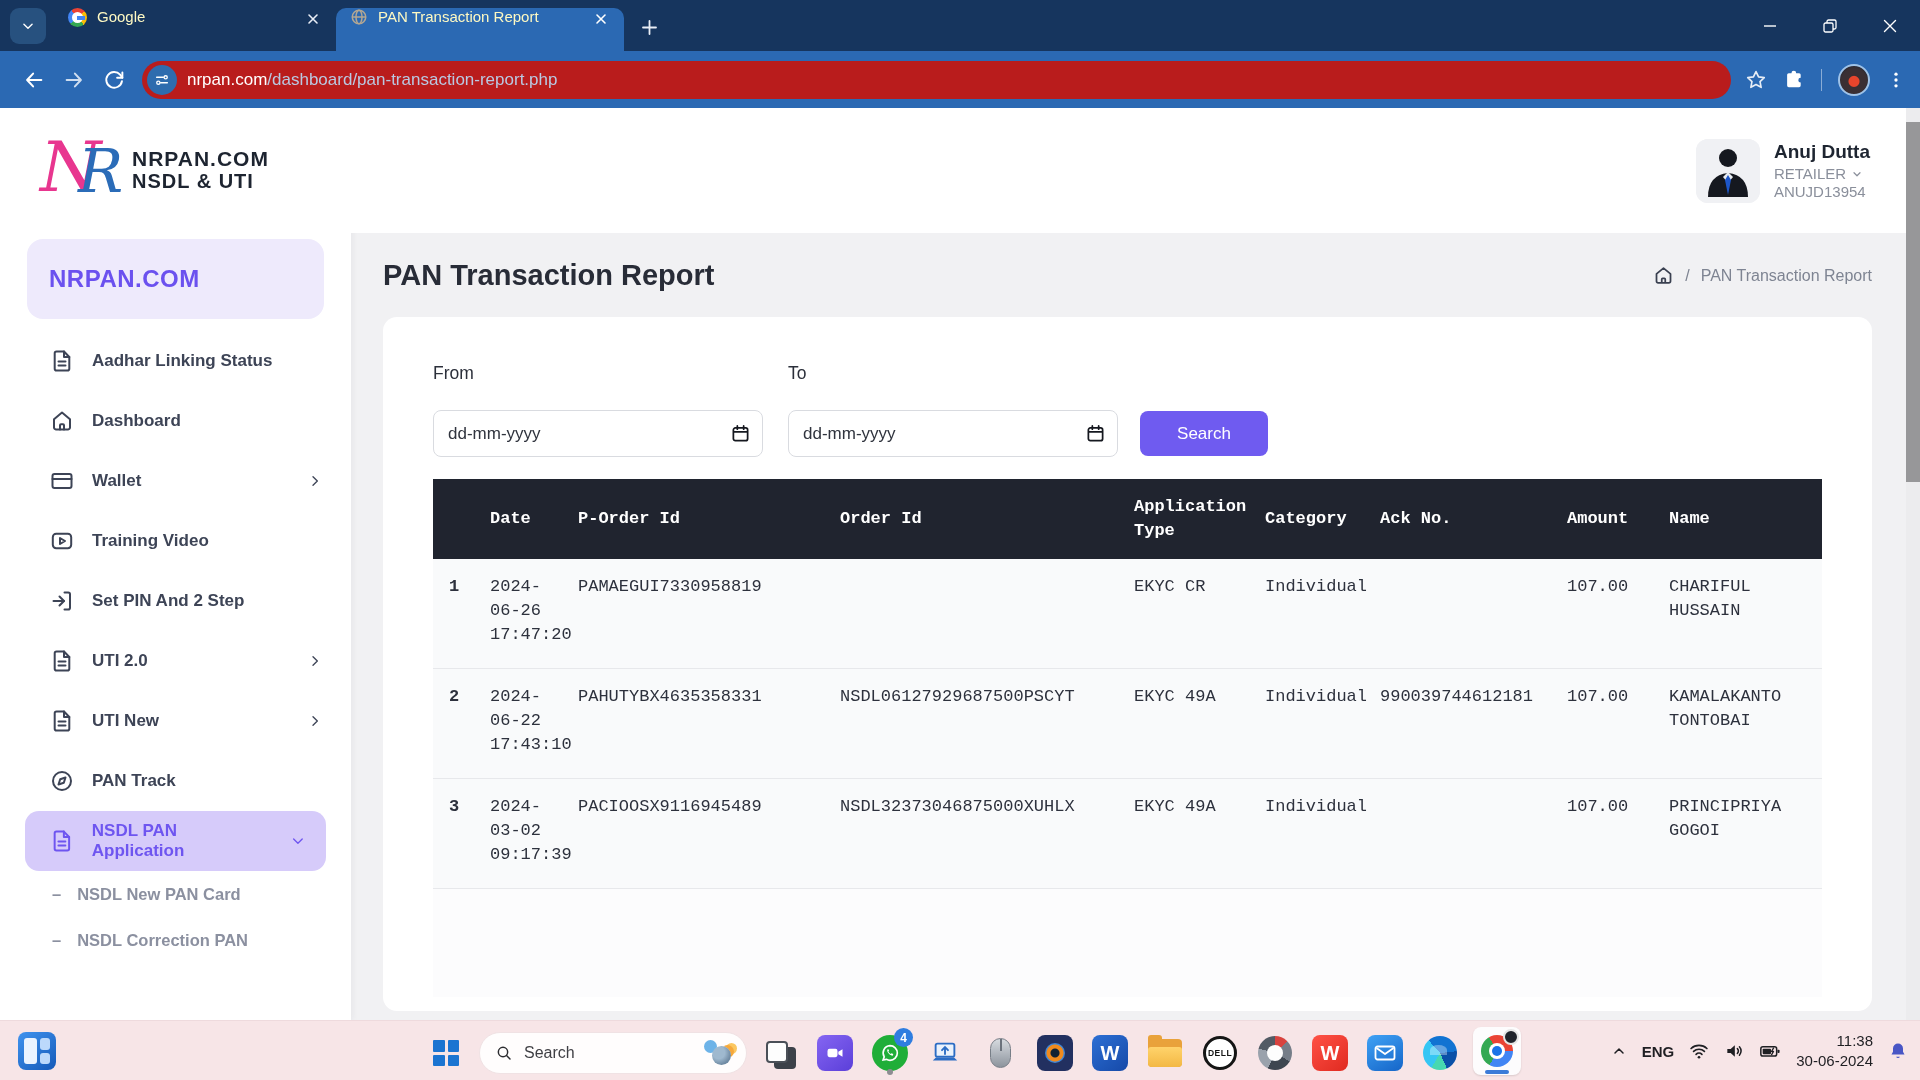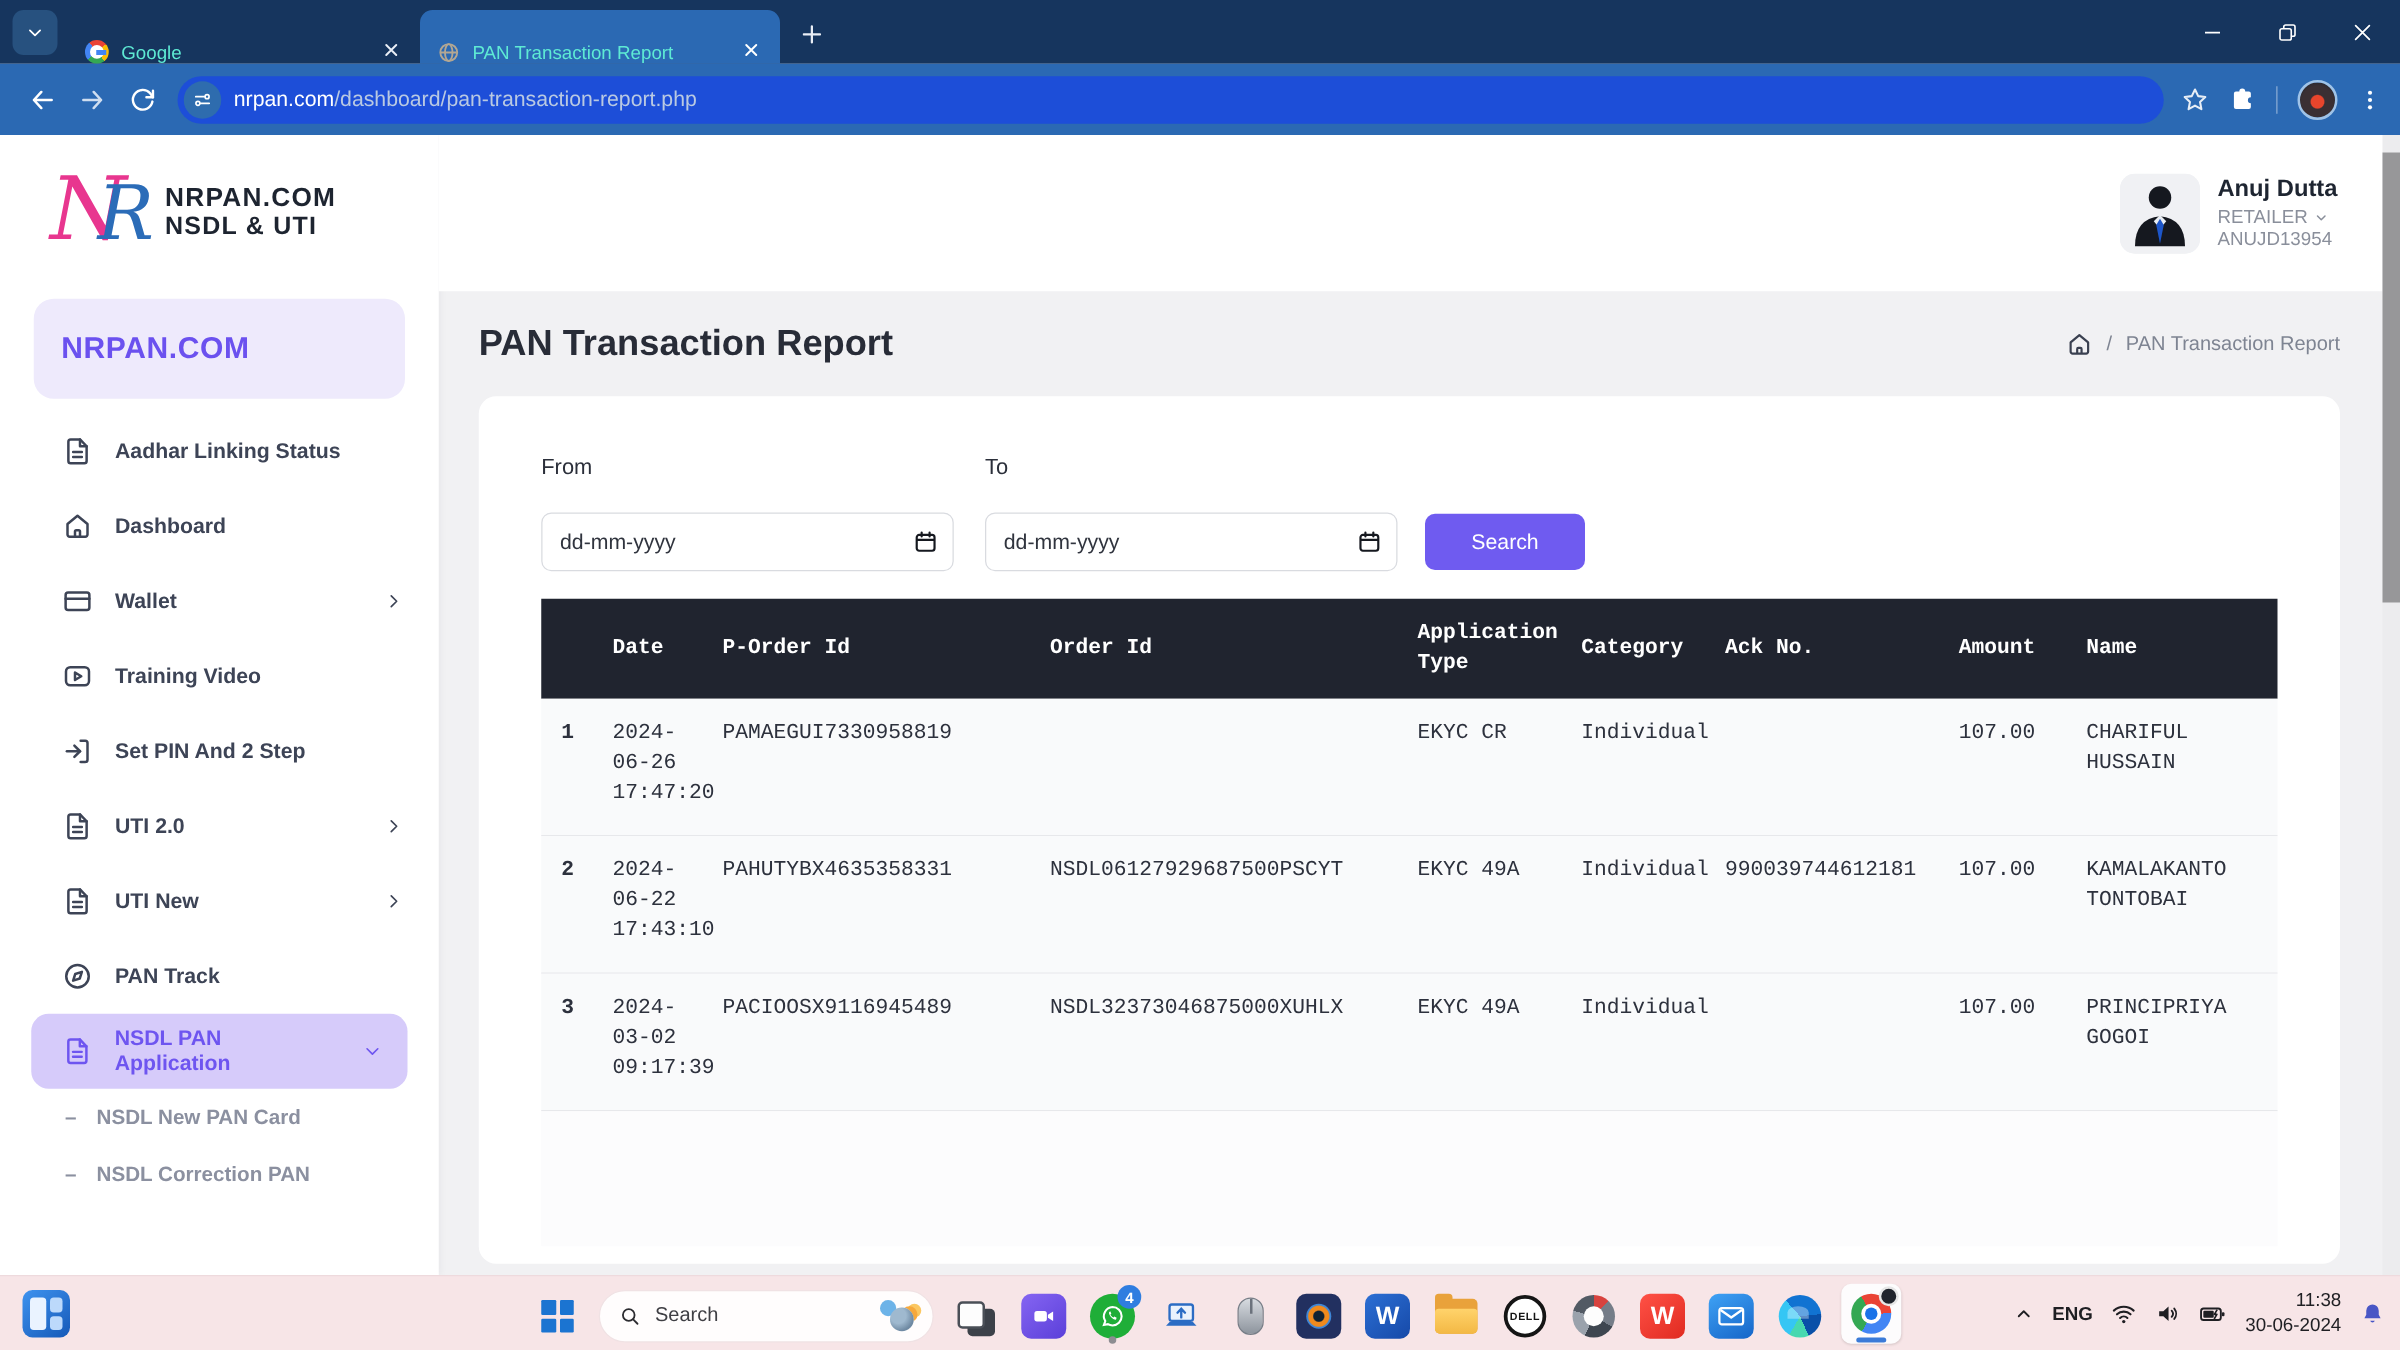--- a/index.html
+++ b/index.html
@@ -3,35 +3,35 @@
 <meta charset="utf-8">
 <style>
   * { margin:0; padding:0; box-sizing:border-box; }
   html,body { width:1920px; height:1080px; overflow:hidden; }
   body { font-family:"Liberation Sans", sans-serif; position:relative; background:#f1f1f3; }
   svg { display:block; }
 
   
   .titlebar { position:absolute; left:0; top:0; width:1920px; height:51px; background:#16355e; display:flex; align-items:flex-end; }
   .tabsearch-btn { width:36px; height:36px; margin:0 8px 7px 10px; border-radius:9px; background:#27517f; display:flex; align-items:center; justify-content:center; }
-  .tab { display:flex; align-items:flex-end; gap:10px; height:43px; padding:0 12px 0 14px; color:#5eead4; font-size:15px; }
+  .tab { display:flex; align-items:flex-start; gap:10px; height:43px; padding:0 12px 0 14px; color:#fef9c3; font-size:15px; }
   .tab.inactive { width:282px; }
   .tab.active { width:288px; background:#2b69b3; border-radius:10px 10px 0 0; }
   .tab .tab-title { flex:1; white-space:nowrap; overflow:hidden; }
   .tab-close { width:22px; height:22px; border-radius:50%; display:flex; align-items:center; justify-content:center; }
   .favicon-google { width:19px; height:19px; border-radius:50%; background:conic-gradient(from -40deg,#ea4335 0 25%,#fbbc05 25% 50%,#34a853 50% 75%,#4285f4 75% 100%); position:relative; flex:0 0 auto; }
   .favicon-google::after { content:""; position:absolute; left:4px; top:4px; width:11px; height:11px; border-radius:50%; background:#fff; }
   .favicon-google::before { content:""; position:absolute; right:2px; top:8px; width:8px; height:4px; background:#4285f4; z-index:2; }
   .newtab-btn { width:30px; height:30px; margin:0 0 9px 10px; border-radius:7px; display:flex; align-items:center; justify-content:center; }
   .win-controls { position:absolute; right:0; top:0; height:51px; display:flex; }
   .win-btn { width:60px; height:51px; display:flex; align-items:center; justify-content:center; }
 
   .toolbar { position:absolute; left:0; top:51px; width:1920px; height:57px; background:#2b69b3; display:flex; align-items:center; padding:0 14px; }
   .nav-btn { width:40px; height:40px; display:flex; align-items:center; justify-content:center; border-radius:50%; }
-  .url-pill { flex:1; height:38px; margin:0 14px 0 8px; background:#1d4ed8; border-radius:19px; display:flex; align-items:center; padding:0 16px 0 5px; }
+  .url-pill { flex:1; height:38px; margin:0 14px 0 8px; background:#b91c1c; border-radius:19px; display:flex; align-items:center; padding:0 16px 0 5px; }
   .site-badge { width:30px; height:30px; border-radius:50%; background:#2e6cae; display:flex; align-items:center; justify-content:center; margin-right:10px; }
   .url-text { font-size:17px; color:#fff; white-space:nowrap; }
   .url-text .path { color:#b9c9e2; }
   .toolbar-right { display:flex; align-items:center; gap:16px; }
   .toolbar-divider { width:1px; height:22px; background:rgba(255,255,255,.45); }
   .chrome-avatar { width:32px; height:32px; border-radius:50%; background:radial-gradient(circle at 50% 55%, #e8452c 0 5px, #3a2f33 6px 60%, #14202e 100%); border:2px solid #9fc3e8; }
 
   
   .page { position:absolute; left:0; top:108px; width:1920px; height:912px; background:#f1f1f3; overflow:hidden; }
 

